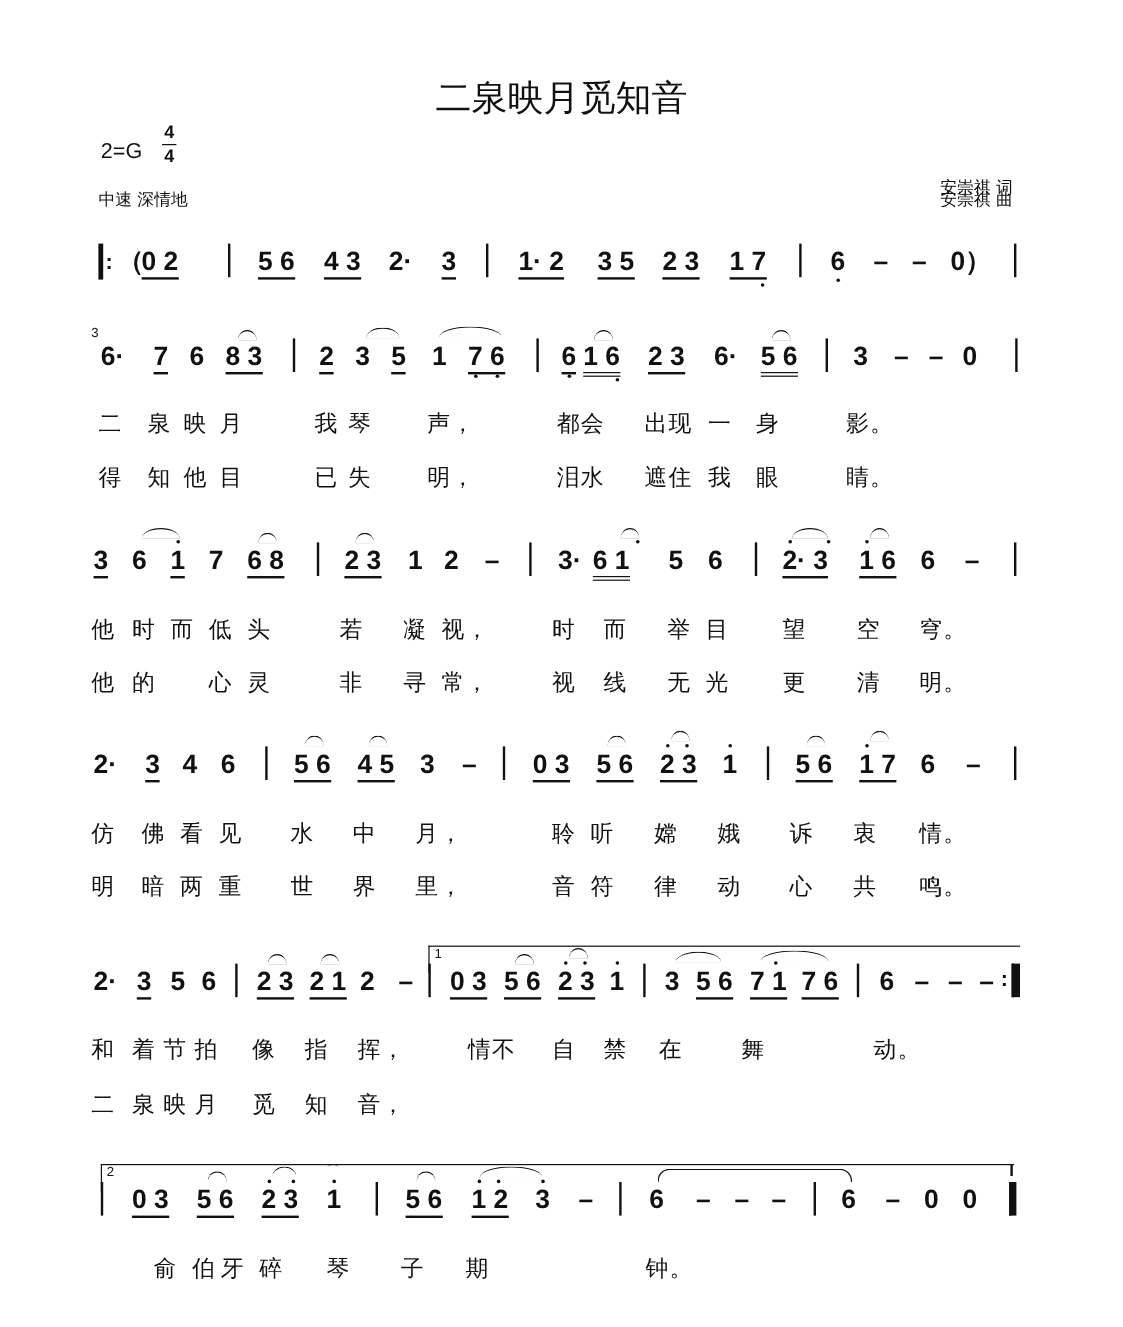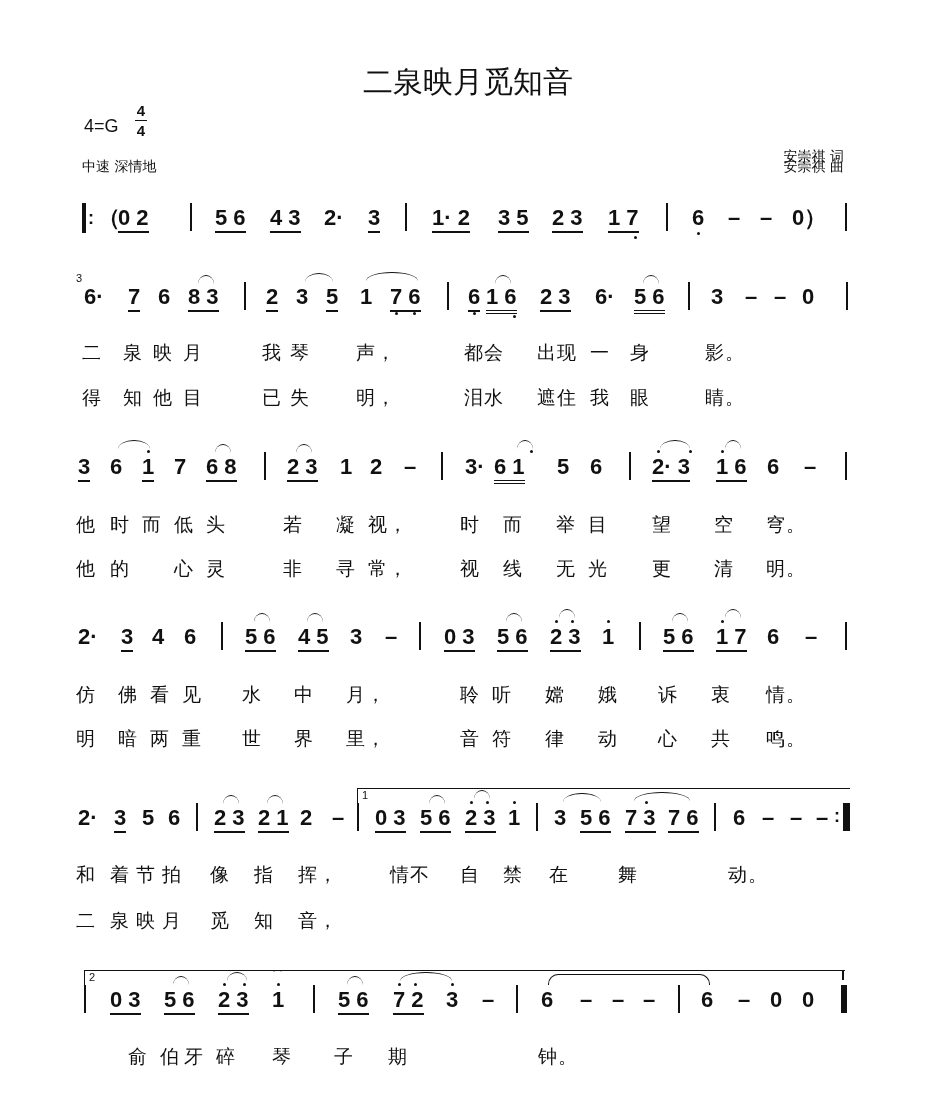--- a/index.html
+++ b/index.html
@@ -19,21 +19,21 @@
   .ly{position:absolute;font-size:19px;font-family:"DejaVu Sans",sans-serif;white-space:pre;letter-spacing:1px;}
   .dotb{position:absolute;width:3px;height:3px;background:#111;border-radius:50%;}
   .arc{position:absolute;border-top:1.5px solid #111;border-radius:50% 50% 0 0/100% 100% 0 0;height:8px;}
   .volta{position:absolute;border-top:1.5px solid #111;border-left:1.5px solid #111;height:22px;}
   .volta span{font-size:11px;position:absolute;left:4px;top:0;}
 </style>
 </head>
 <body>
 
 <div class="abs title">二泉映月觅知音</div>
-<div class="abs key"><span>4=G</span></div>
+<div class="abs key"><span>2=G</span></div>
 <div class="abs ts"><span>4</span><span class="line"></span><span>4</span></div>
 <div class="abs tempo">中速 深情地</div>
 <div class="abs credit" style="top:148px">安崇祺 词</div>
 <div class="abs credit" style="top:158px">安崇祺 曲</div>
 
 <div>
   <div class="dbar" style="left:82px;top:203px;border-left-width:2px;border-right-width:0;border-left:4px solid #111;width:0"></div>
   <div class="n" style="left:88px;top:206px;font-size:18px">:</div>
   <div class="n" style="left:98px;top:206px">（</div>
   <div class="n u1" style="left:118px;top:206px">0 2</div>
@@ -275,21 +275,21 @@
   <div class="n u1" style="left:465px;top:806px">2 3</div>
   <div class="dotb" style="left:470px;top:801px"></div>
     <div class="dotb" style="left:486px;top:801px"></div>
   <div class="arc" style="left:474px;top:790px;width:16px"></div>
   <div class="n" style="left:508px;top:806px">1</div>
   <div class="dotb" style="left:513px;top:801px"></div>
   <div class="bar" style="left:536px;top:803px"></div>
   <div class="n" style="left:554px;top:806px">3</div>
   <div class="n u1" style="left:580px;top:806px">5 6</div>
   <div class="arc" style="left:563px;top:793px;width:38px"></div>
-  <div class="n u1" style="left:625px;top:806px">7 3</div>
+  <div class="n u1" style="left:625px;top:806px">7 1</div>
   <div class="dotb" style="left:645px;top:801px"></div>
   <div class="n u1" style="left:668px;top:806px">7 6</div>
   <div class="arc" style="left:634px;top:792px;width:56px"></div>
   <div class="bar" style="left:714px;top:803px"></div>
   <div class="n" style="left:733px;top:806px">6</div>
   <div class="n" style="left:762px;top:806px">–</div>
   <div class="n" style="left:790px;top:806px">–</div>
   <div class="n" style="left:816px;top:806px">–</div>
   <div class="n" style="left:834px;top:804px;font-size:18px">:</div>
   <div class="bar" style="left:843px;top:803px;width:5px;border-left:2px solid #111;background:#111"></div>
@@ -331,21 +331,21 @@
   <div class="n u1" style="left:218px;top:988px">2 3</div>
   <div class="dotb" style="left:223px;top:983px"></div>
     <div class="dotb" style="left:243px;top:983px"></div>
   <div class="arc" style="left:227px;top:972px;width:20px"></div>
   <div class="n" style="left:272px;top:988px">1</div>
   <div class="dotb" style="left:277px;top:983px"></div>
   <div class="abs" style="left:272px;top:968px;font-size:11px">⌒</div>
   <div class="bar" style="left:313px;top:985px"></div>
   <div class="n u1" style="left:338px;top:988px">5 6</div>
   <div class="arc" style="left:347px;top:976px;width:16px"></div>
-  <div class="n u1" style="left:393px;top:988px">7 2</div>
+  <div class="n u1" style="left:393px;top:988px">1 2</div>
   <div class="dotb" style="left:398px;top:983px"></div>
     <div class="dotb" style="left:414px;top:983px"></div>
   <div class="n" style="left:446px;top:988px">3</div>
   <div class="dotb" style="left:451px;top:983px"></div>
   <div class="arc" style="left:400px;top:972px;width:52px"></div>
   <div class="n" style="left:482px;top:988px">–</div>
   <div class="bar" style="left:516px;top:985px"></div>
   <div class="n" style="left:541px;top:988px">6</div>
   <div class="arc" style="left:548px;top:974px;width:160px;height:10px;border-radius:10px 10px 0 0;border-left:1.5px solid #111;border-right:1.5px solid #111"></div>
   <div class="n" style="left:580px;top:988px">–</div>

